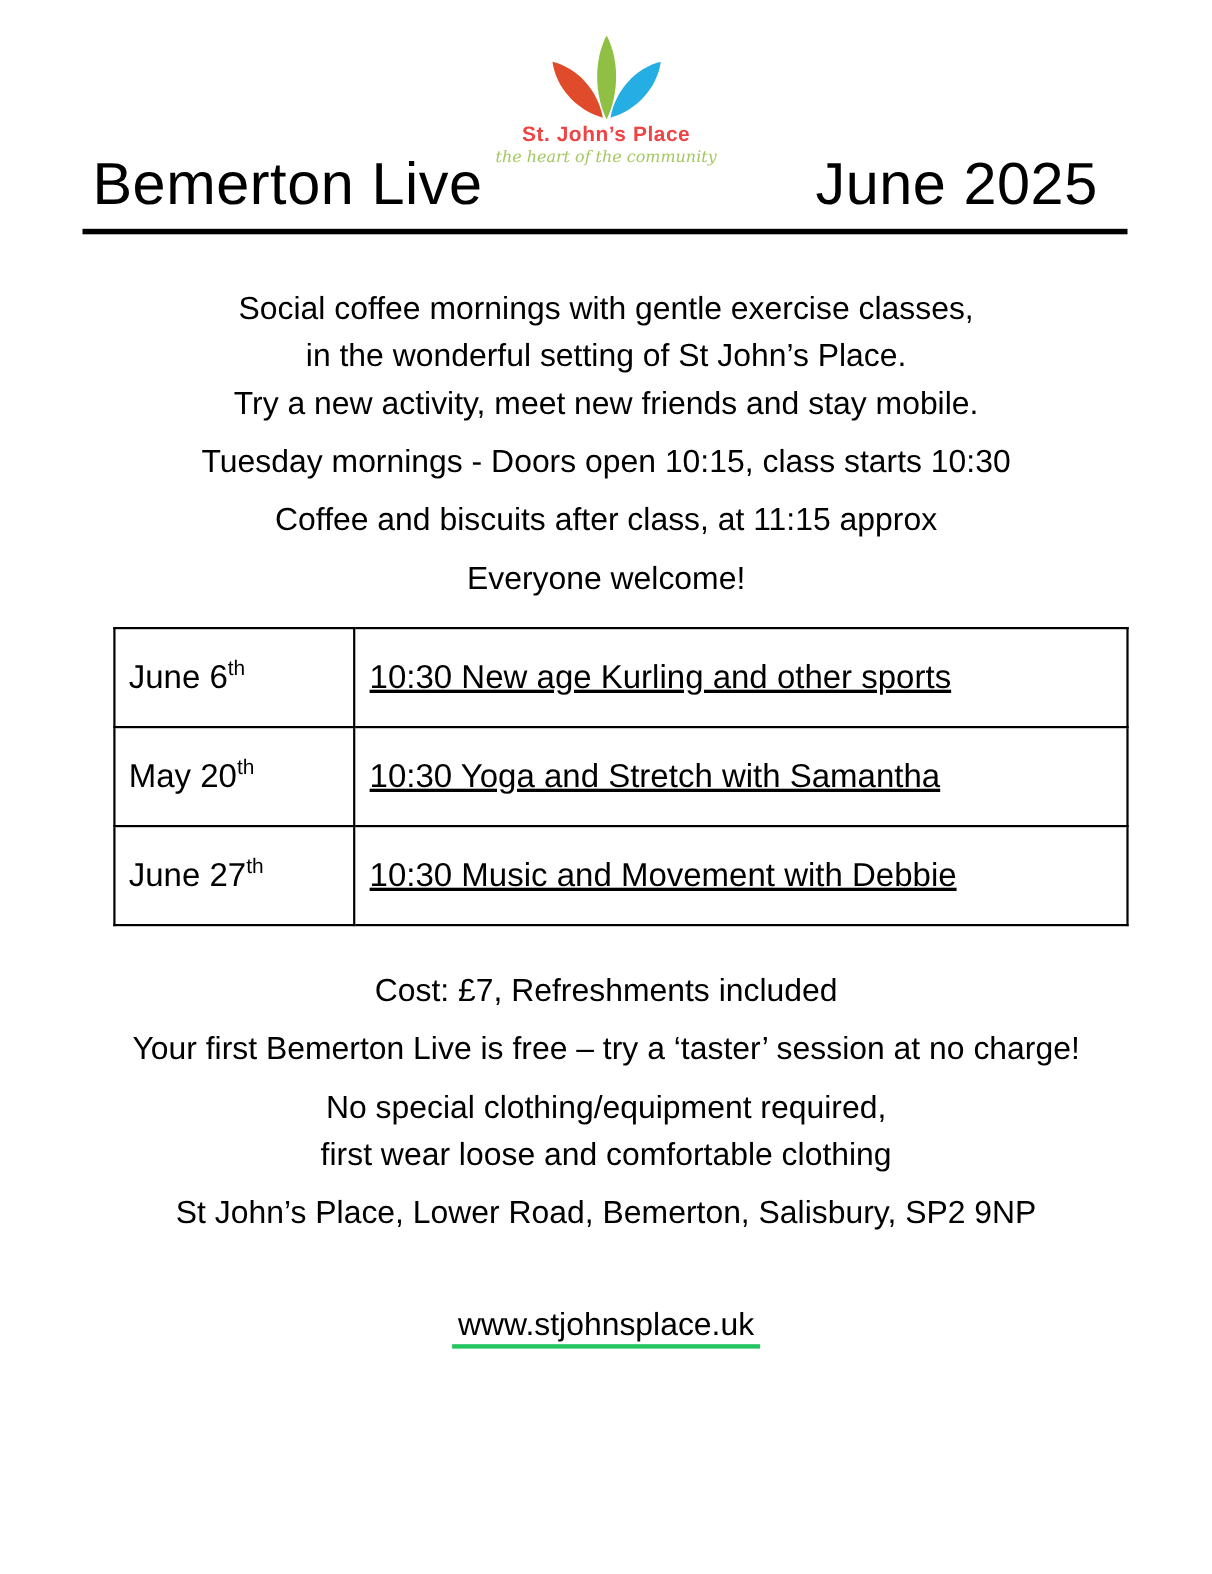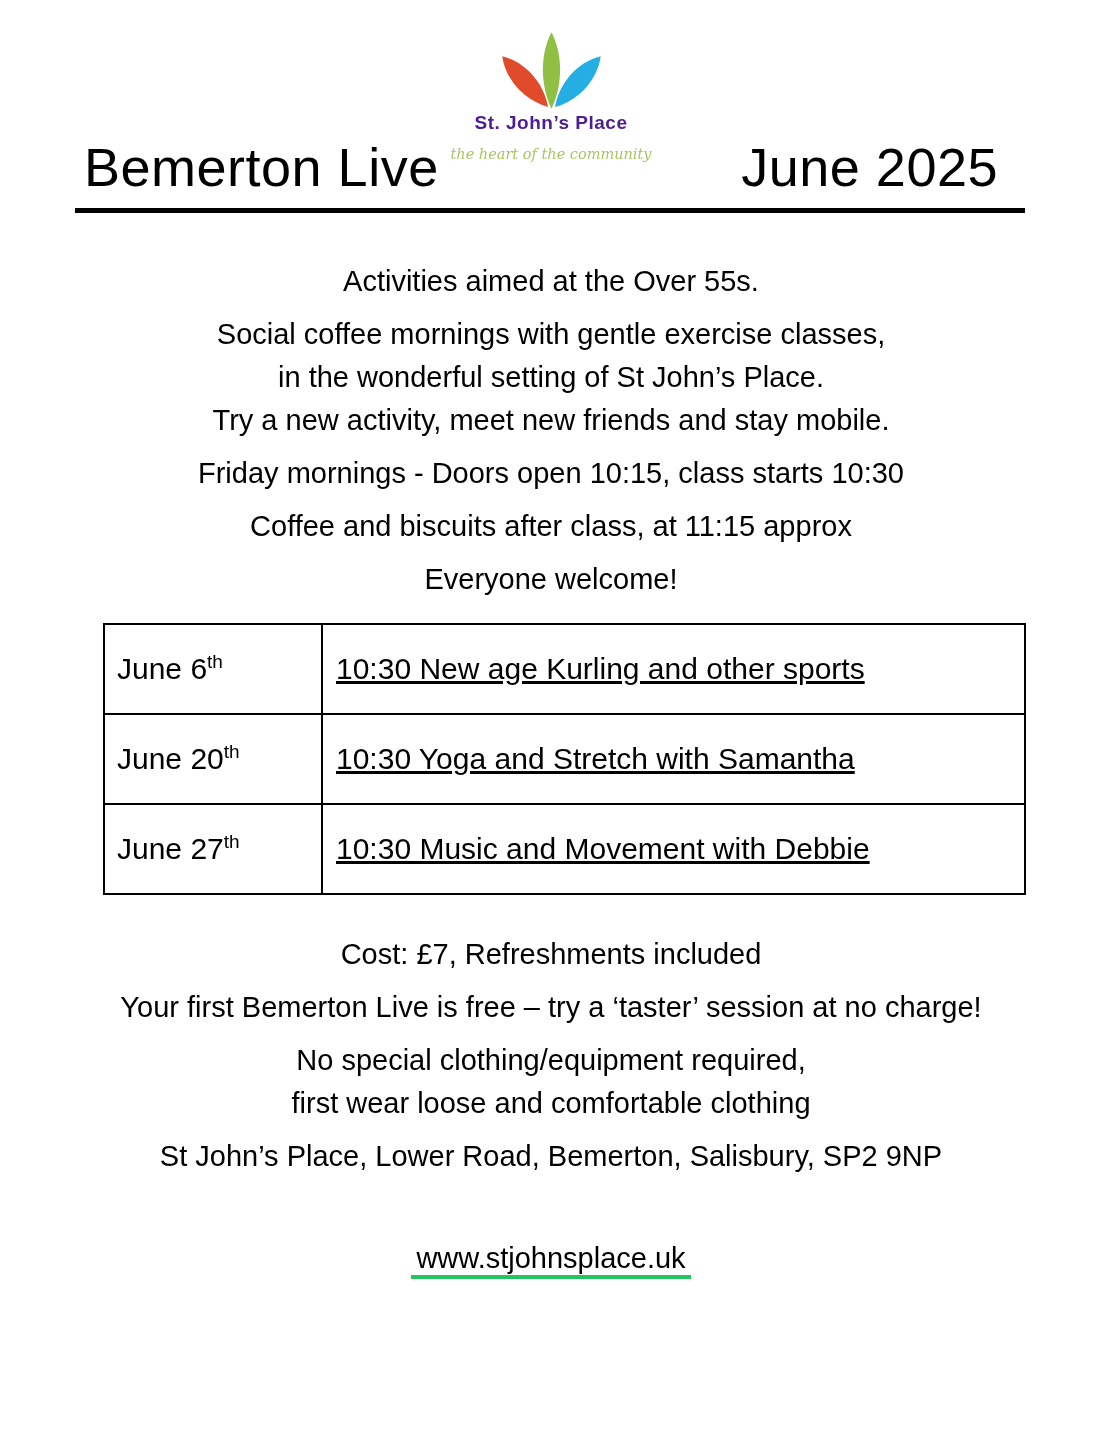--- a/index.html
+++ b/index.html
@@ -23,24 +23,24 @@
     text-align: center;
     white-space: nowrap;
   }
   .logo-flower { display: block; margin: 0 auto; }
   .petal-blend { mix-blend-mode: multiply; }
   .logo-name {
     margin-top: 2px;
     font-size: 19px;
     font-weight: 600;
     letter-spacing: 0.5px;
-    color: #4c1d95;
+    color: #ef4444;
   }
   .logo-tagline {
-    margin-top: 12px;
+    margin-top: 1px;
     font-size: 14.5px;
     font-style: italic;
     font-family: "DejaVu Serif", serif;
     color: #a4c861;
   }
   .doc-title {
     position: absolute;
     left: 84px;
     bottom: 14px;
     font-size: 54px;
@@ -112,53 +112,50 @@
       <div class="logo-tagline">the heart of the community</div>
     </div>
     <div class="doc-title">Bemerton Live</div>
     <div class="doc-date">June 2025</div>
   </header>
 
   <div class="rule"></div>
 
   <main class="content">
 
-    <p>
-      <span>Activities aimed at the Over 55s.</span>
-    </p>
 
     <p>
       <span>Social coffee mornings with gentle exercise classes,</span><br>
       <span>in the wonderful setting of St John’s Place.</span><br>
       <span>Try a new activity, meet new friends and stay mobile.</span>
     </p>
 
     <p>
-      <span>Friday mornings - Doors open 10:15, class starts 10:30</span>
+      <span>Tuesday mornings - Doors open 10:15, class starts 10:30</span>
     </p>
 
     <p>
       <span>Coffee and biscuits after class, at 11:15 approx</span>
     </p>
 
     <p>
       <span>Everyone welcome!</span>
     </p>
 
     <table class="schedule">
       <tbody>
         <tr>
           <td class="date-cell">
             <span>June 6</span><sup>th</sup>
           </td>
           <td class="activity-cell">10:30 New age Kurling and other sports</td>
         </tr>
         <tr>
           <td class="date-cell">
-            <span>June 20</span><sup>th</sup>
+            <span>May 20</span><sup>th</sup>
           </td>
           <td class="activity-cell">10:30 Yoga and Stretch with Samantha</td>
         </tr>
         <tr>
           <td class="date-cell">
             <span>June 27</span><sup>th</sup>
           </td>
           <td class="activity-cell">10:30 Music and Movement with Debbie</td>
         </tr>
       </tbody>

